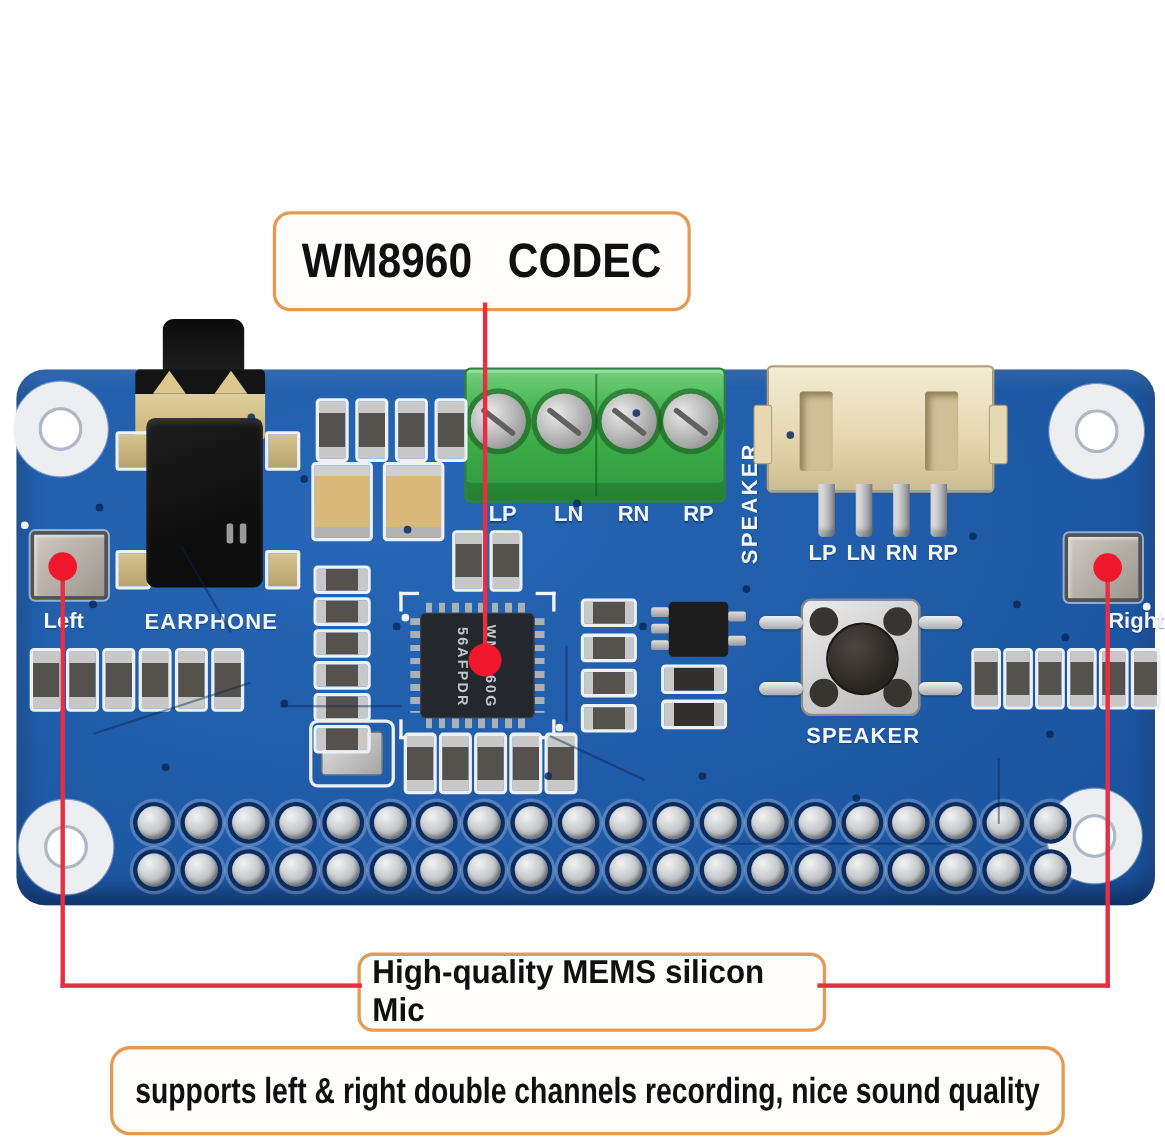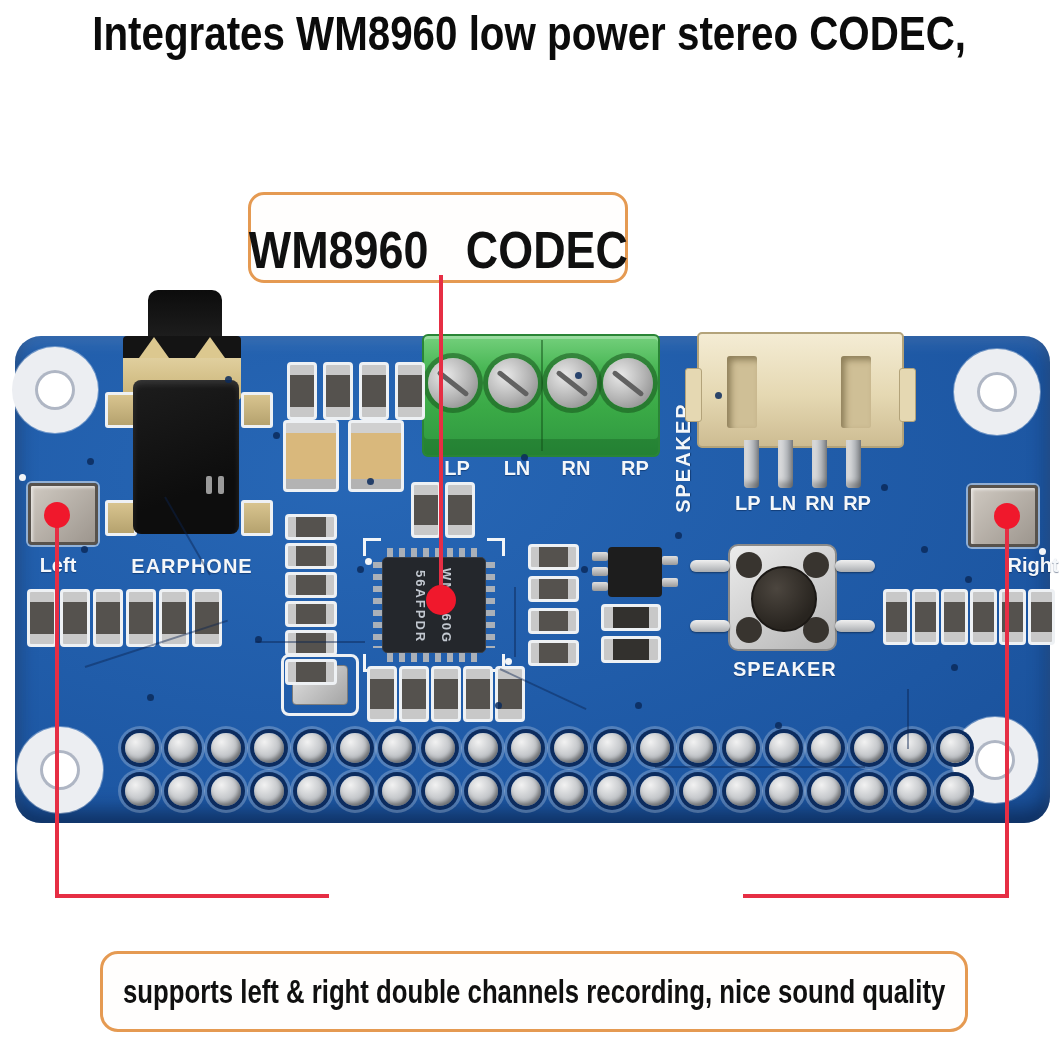--- a/index.html
+++ b/index.html
@@ -5,21 +5,21 @@
   html,body{margin:0;padding:0;background:#ffffff;}
   #canvas{position:relative;width:1059px;height:1040px;background:#ffffff;overflow:hidden;
           font-family:"Liberation Sans",sans-serif;}
   
   .title-line{position:absolute;left:0;width:100%;text-align:center;color:#0b0b0b;
               font-weight:bold;font-size:48px;white-space:nowrap;}
   .cond{display:inline-block;transform:scaleX(.84);transform-origin:50% 50%;}
   
   .callout{position:absolute;background:#fffefd;border:3px solid #e59a52;display:flex;
            align-items:center;justify-content:center;color:#101010;font-weight:bold;z-index:4;}
-  #codec-box{left:248px;top:192px;width:374px;height:85px;border-radius:16px;font-size:51px;align-items:flex-end;}
+  #codec-box{left:248px;top:192px;width:374px;height:85px;border-radius:16px;font-size:44px;}
   #codec-box .cond{transform:scaleX(.88);white-space:pre;}
   #mic-box{left:325px;top:866px;width:420px;height:66px;border-radius:14px;font-size:30px;}
   #mic-box .cond{transform:scaleX(.95);}
   #rec-box{left:100px;top:951px;width:862px;height:75px;border-radius:18px;font-size:33px;}
   #rec-box .cond{transform:scaleX(.78);white-space:nowrap;}
   
   .rl{position:absolute;background:#e62e44;z-index:5;}
   .rdot{position:absolute;background:#f0182c;border-radius:50%;z-index:6;}
   
   #board{position:absolute;left:15px;top:336px;width:1035px;height:487px;border-radius:26px;
@@ -102,21 +102,20 @@
        background:radial-gradient(circle at 35% 30%,#f2f2f2,#bfc2c6 55%,#878b90);
        box-shadow:0 0 0 4px #0c2c5f,0 0 0 7px rgba(240,244,248,.25),inset -2px -3px 4px rgba(0,0,0,.35);}
   .via{width:7px;height:7px;border-radius:50%;background:#0b2a5c;opacity:.85;}
   .trace{height:2px;background:rgba(10,35,80,.45);transform-origin:0 50%;}
 </style>
 </head>
 <body>
 
 <div id="canvas">
 
-  <div class="title-line" style="top:6px;"><span class="cond">Integrates WM8960 low power stereo CODEC,</span></div>
 
   <div id="board">
 
     <div class="hole" style="left:-3px;top:11px;">
         <div class="hole-inner"></div>
       </div>
     <div class="hole" style="left:939px;top:13px;">
         <div class="hole-inner"></div>
       </div>
     <div class="hole" style="left:2px;top:391px;">
@@ -322,20 +321,23 @@
       <div class="trace" style="left: 485px; top: 332px; width: 95px; transform: rotate(25deg);"></div>
       <div class="trace" style="left: 640px; top: 430px; width: 210px; transform: rotate(0deg);"></div>
       <div class="trace" style="left: 893px; top: 352px; width: 60px; transform: rotate(90deg);"></div>
       <div class="trace" style="left: 500px; top: 250px; width: 70px; transform: rotate(90deg);"></div>
       <div class="trace" style="left: 150px; top: 160px; width: 90px; transform: rotate(60deg);"></div>
     </div>
 
   <div class="callout" id="codec-box">
       <span class="cond">WM8960   CODEC</span>
     </div>
+  <div class="callout" id="mic-box">
+      <span class="cond">High-quality MEMS silicon Mic</span>
+    </div>
   <div class="callout" id="rec-box">
       <span class="cond">supports left &amp; right double channels recording, nice sound quality</span>
     </div>
 
   <div class="rl" style="left:439px;top:275px;width:4px;height:330px;"></div>
   <div class="rl" style="left:55px;top:514px;width:4px;height:384px;"></div>
   <div class="rl" style="left:55px;top:894px;width:274px;height:4px;"></div>
   <div class="rl" style="left:1005px;top:515px;width:4px;height:383px;"></div>
   <div class="rl" style="left:743px;top:894px;width:266px;height:4px;"></div>
   <div class="rdot" style="left:426px;top:585px;width:30px;height:30px;"></div>

